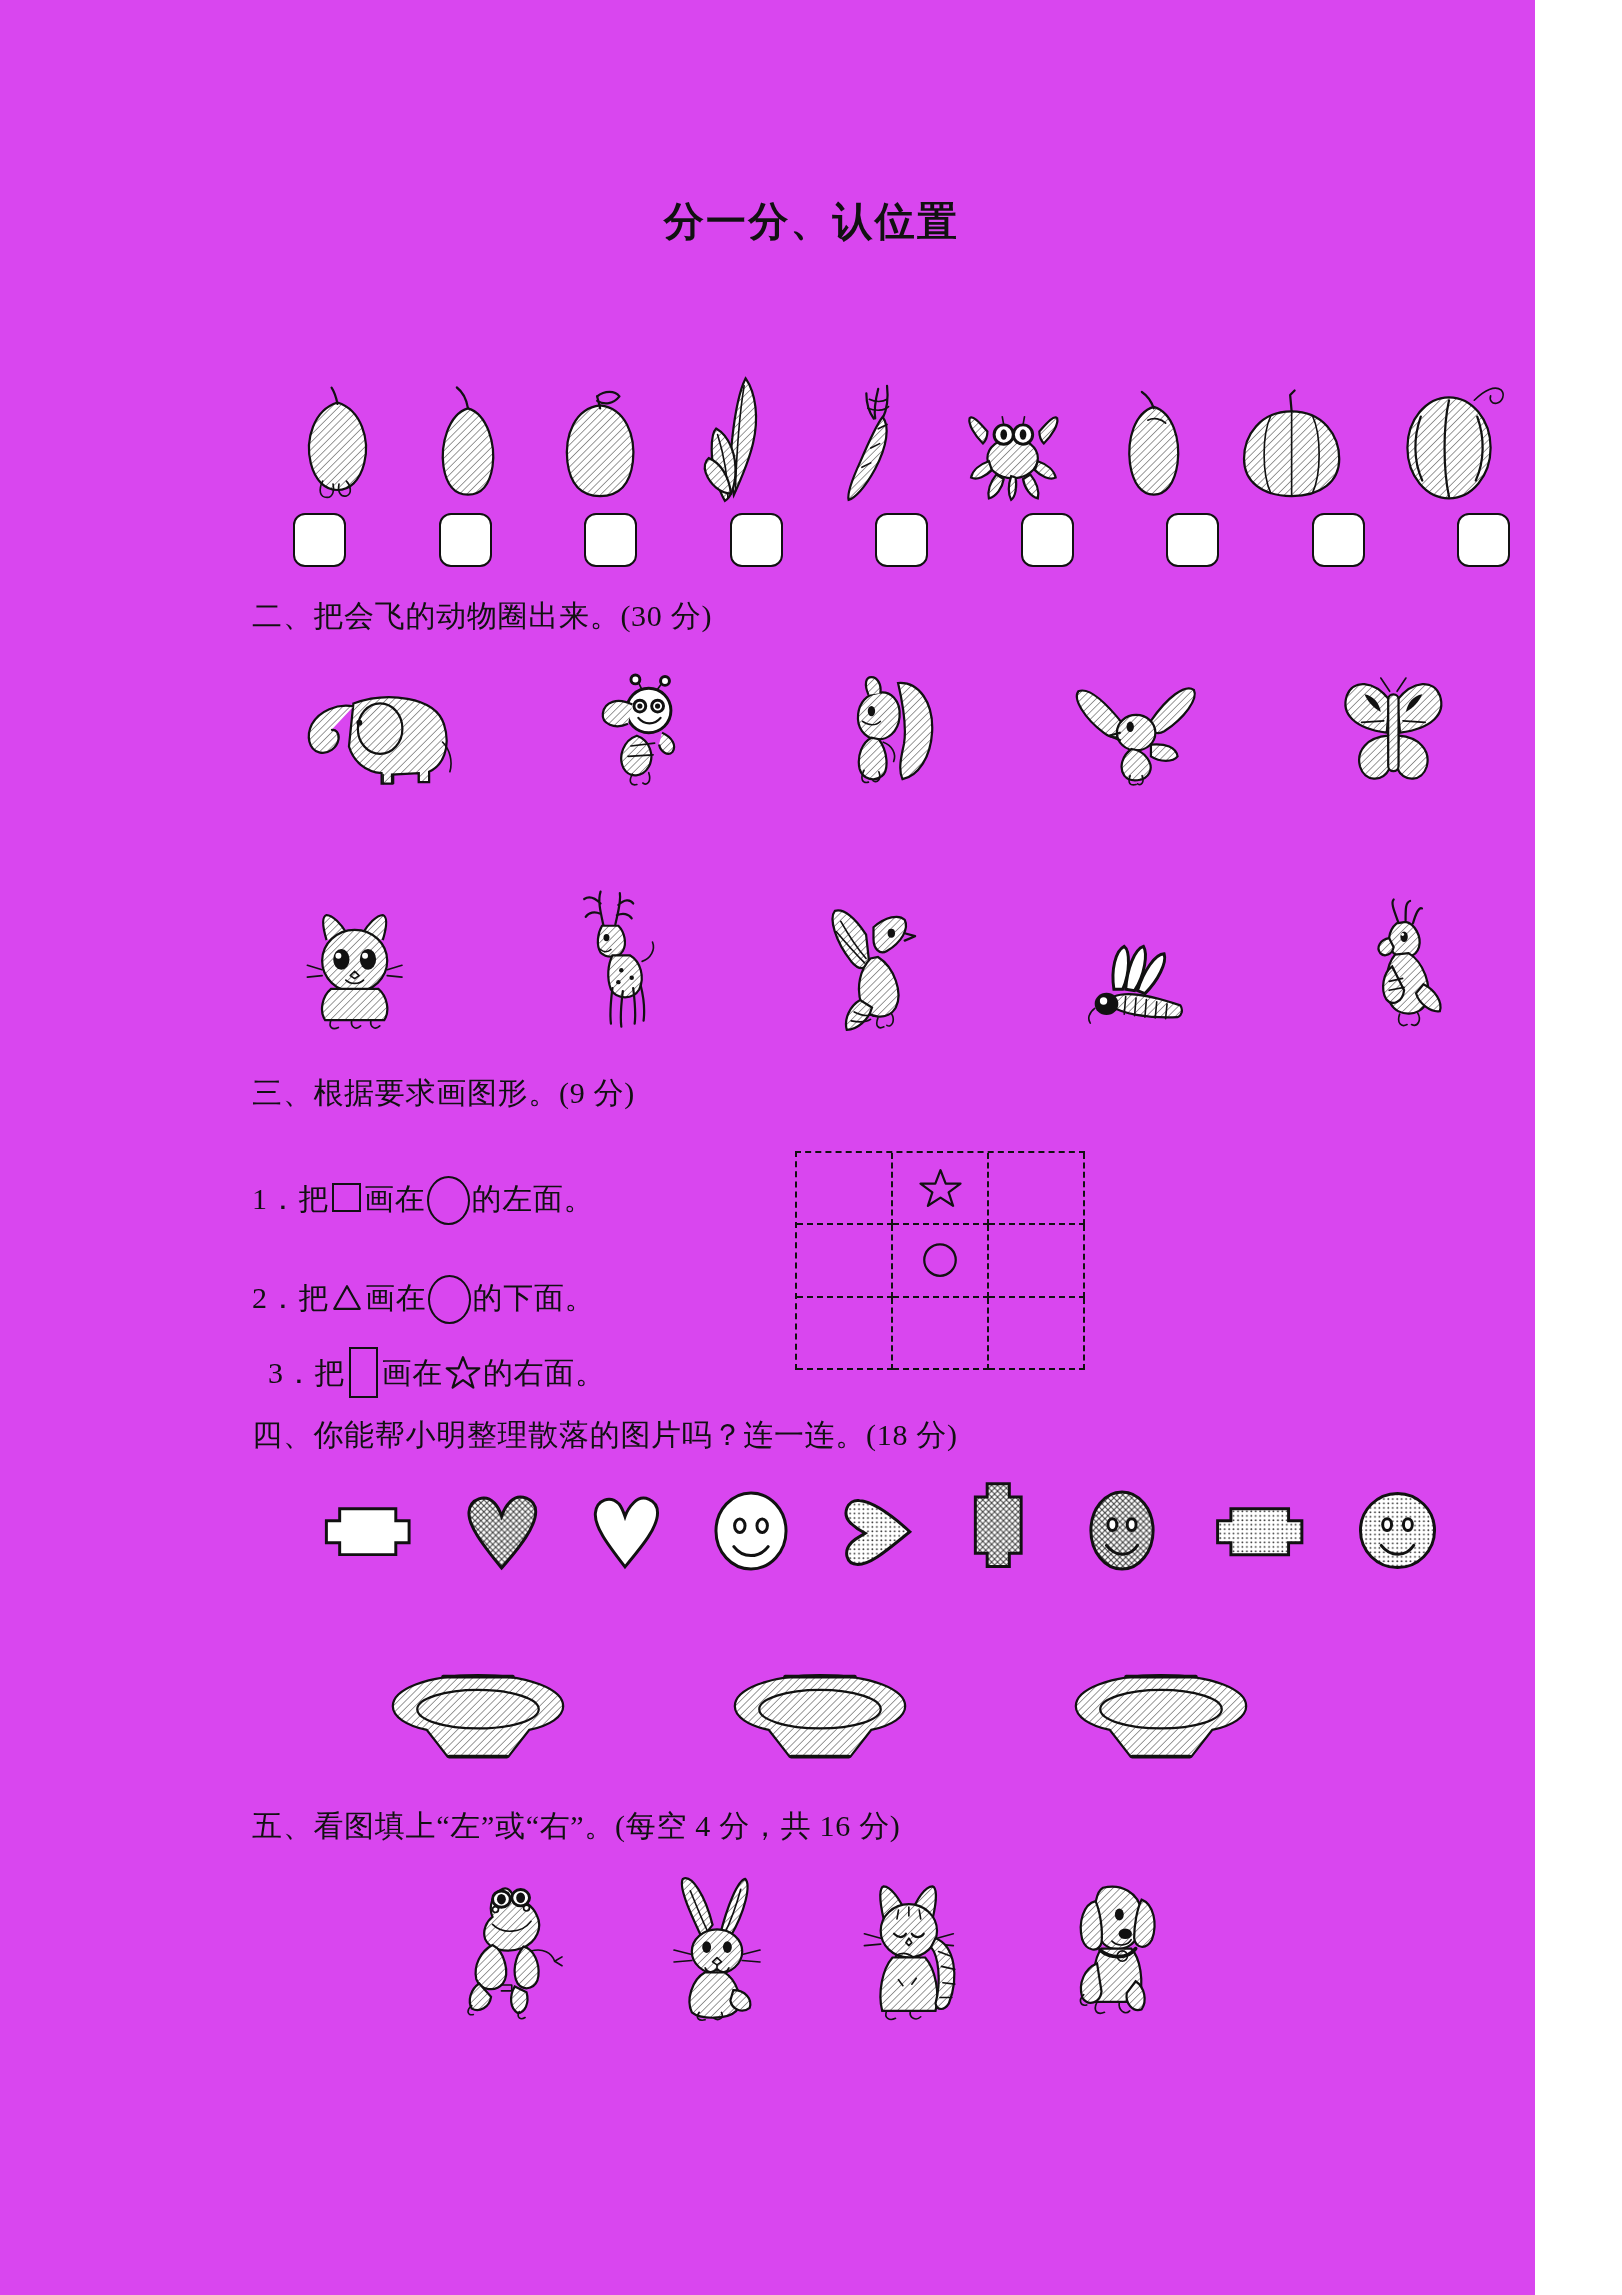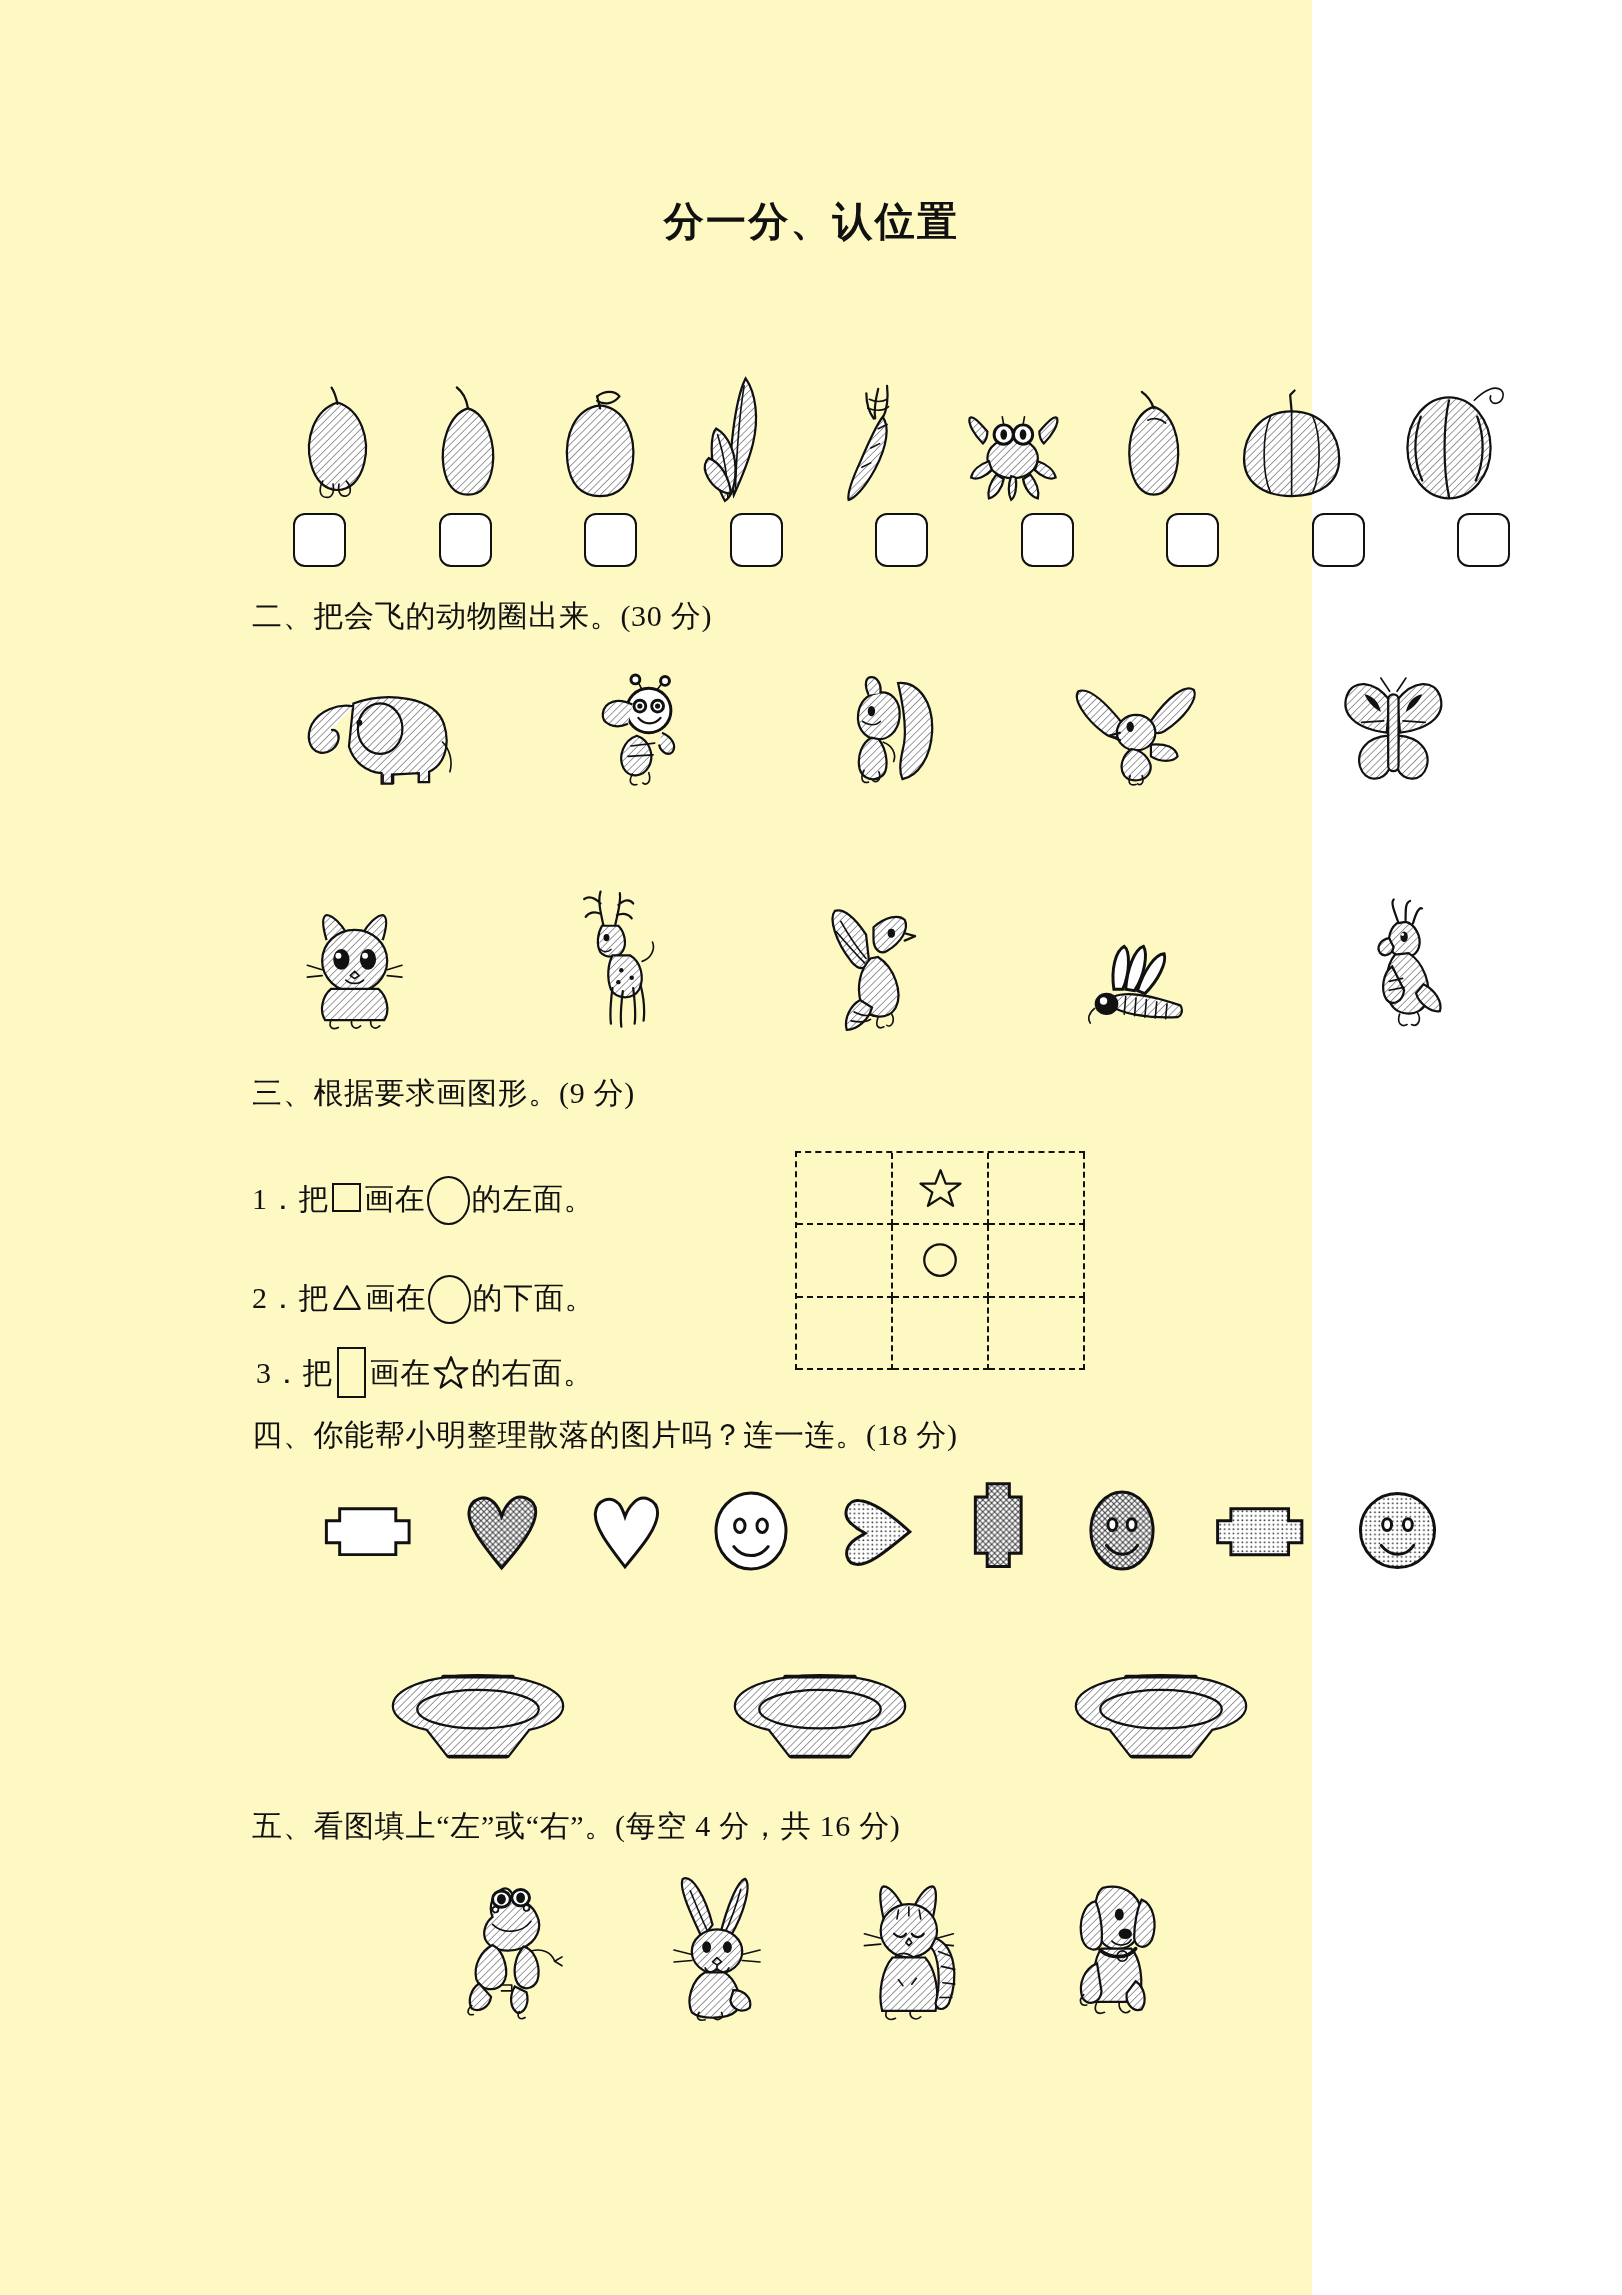--- a/index.html
+++ b/index.html
@@ -1,21 +1,21 @@
 <!DOCTYPE html>
 <html style="font-size:12px"><head>
 <meta charset="utf-8">
 <style>
   html, body { margin:0; padding:0; background:#ffffff; }
   body {
     width:1623px; height:2295px;
     font-family:"Liberation Serif","DejaVu Serif",serif;
     color:#111; position:relative; overflow:hidden;
   }
-  .page { position:absolute; left:0; top:0; width:1312px; height:2295px; background:#fef9c3; }
+  .page { position:absolute; left:0; top:0; width:1535px; height:2295px; background:#d946ef; }
 
   .title {
     position:absolute; left:0; top:194px; width:1623px;
     text-align:center; font-family:"DejaVu Sans","Liberation Sans",sans-serif;
     font-weight:900; font-size:40px; letter-spacing:2.2px;
   }
 
   .qtext {
     position:absolute; font-size:30px; line-height:1.25;
     white-space:nowrap; letter-spacing:0.7px;
@@ -320,21 +320,21 @@
   </div>
 
   <div class="sub" style="left:252px; top:1275px;">
     <span>2．</span><span>把</span><span style="display:inline-block;margin:0 3px;vertical-align:-3px;">
       <svg width="30" height="27" viewBox="0 0 40 36">
           <path class="ln" d="M20 3 L37 33 L3 33 Z"></path>
         </svg>
     </span><span>画在</span><span class="inline-circle"></span><span>的下面。</span>
   </div>
 
-  <div class="sub" style="left:256px; top:1347px;text-align:center;">
+  <div class="sub" style="left:268px; top:1347px;text-align:center;">
     <span>3．</span><span>把</span><span class="inline-rect"></span><span>画在</span><span class="inline-star">
       <svg width="34" height="34" viewBox="0 0 46 46">
           <path class="ln" d="M23 3 L29 18 L45 18 L32 28 L37 44 L23 34 L9 44 L14 28 L1 18 L17 18 Z"></path>
         </svg>
     </span><span>的右面。</span>
   </div>
 
   <div class="grid3" style="left:795px; top:1151px; width:288px; height:217px;">
     <div class="cell"></div>
     <div class="cell">

